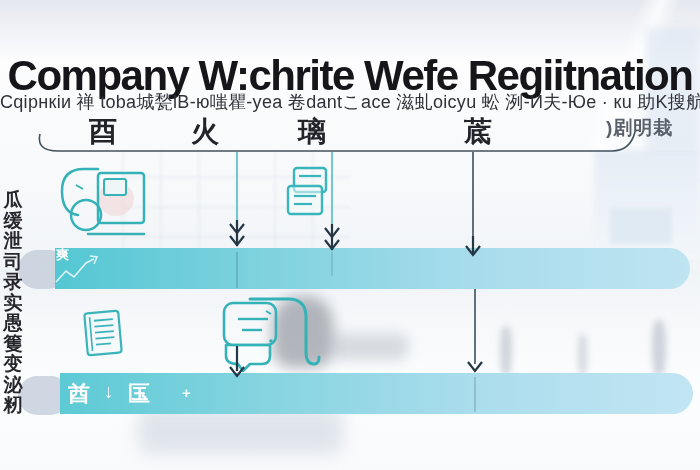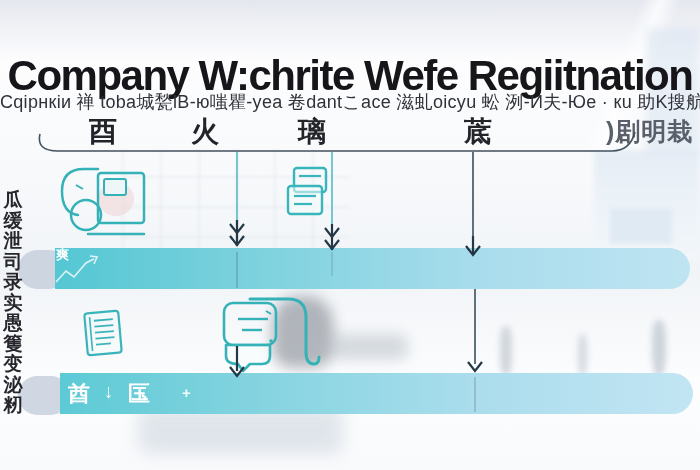--- a/index.html
+++ b/index.html
@@ -27,21 +27,21 @@
     background:linear-gradient(112deg, transparent 42%, rgba(255,255,255,.95) 52%, transparent 62%);}
   .bg-rightcol{left:646px;top:28px;width:54px;height:124px;background:rgba(208,222,238,.45);filter:blur(4px);}
   
   .title{left:0;right:0;top:24px;text-align:center;white-space:nowrap;
     font-size:42px;font-weight:bold;letter-spacing:-1.5px;color:#15151a;}
   .subtitle{left:0;right:0;top:90px;text-align:center;white-space:nowrap;
     font-size:18px;font-weight:500;letter-spacing:.3px;color:#30323a;}
   
   .stage{top:113px;font-size:28px;font-weight:bold;color:#23242a;transform:translateX(-50%);}
   .s0{left:103px;} .s1{left:205px;} .s2{left:312px;} .s3{left:478px;}
-  .right-label{left:606px;top:115px;font-size:25px;font-weight:bold;letter-spacing:1px;color:#5a6069;}
+  .right-label{left:606px;top:115px;font-size:19px;font-weight:bold;letter-spacing:1px;color:#5a6069;}
   
   .cap{background:rgba(195,204,218,.78);border-radius:20px;z-index:1;}
   .cap1{left:18px;top:250px;width:50px;height:39px;}
   .cap2{left:18px;top:376px;width:52px;height:39px;}
   .band{z-index:2;border-radius:0 21px 21px 0;}
   .band1{left:55px;top:248px;width:635px;height:41px;
     background:linear-gradient(90deg,#53c7d3 0%,#7bd1dd 30%,#a7dcec 65%,#bfe4f2 100%);}
   .band2{left:60px;top:373px;width:633px;height:41px;
     background:linear-gradient(90deg,#5ccad5 0%,#85d4e0 32%,#abdded 66%,#c2e5f3 100%);}
   .band-glyph{position:absolute;color:#fff;font-weight:bold;z-index:4;}

